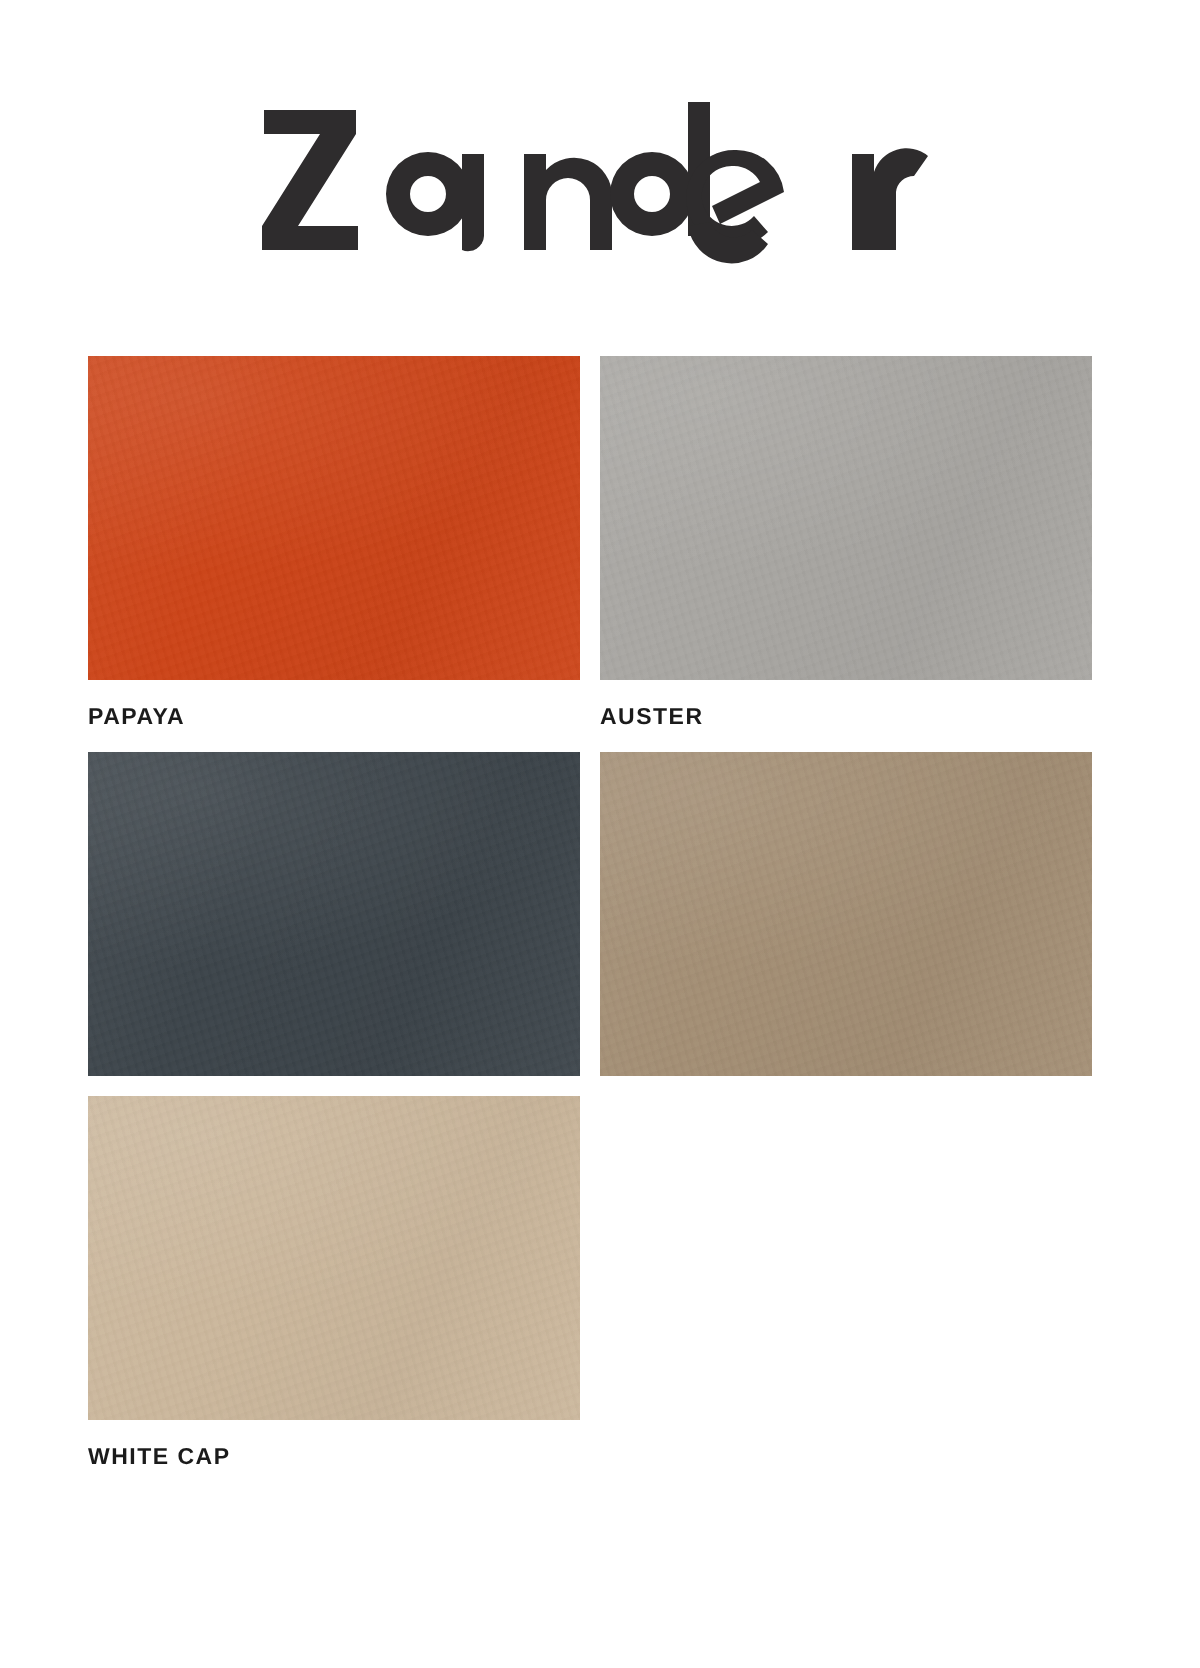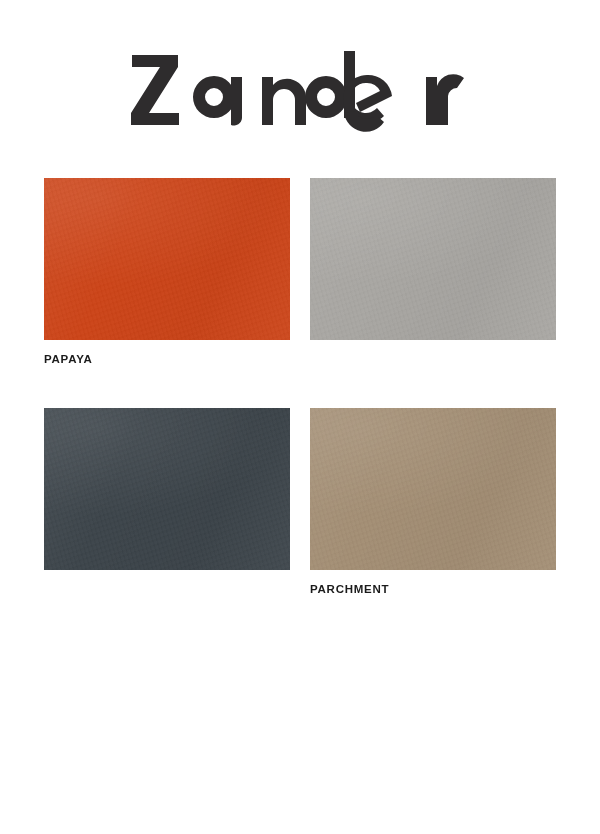--- a/index.html
+++ b/index.html
@@ -47,20 +47,21 @@
   
   .swatch-grid {
     position: absolute;
     top: 178px;
     left: 44px;
     width: 512px;
     display: grid;
     grid-template-columns: 246px 246px;
     column-gap: 20px;
     row-gap: 42px;
+    gap: 10px;
   }
 
   .swatch-cell {
     width: 246px;
   }
 
   .swatch-chip {
     position: relative;
     width: 246px;
     height: 162px;
@@ -135,26 +136,30 @@
   <div class="swatch-grid">
 
     <div class="swatch-cell">
       <div class="swatch-chip" style="background-color: rgb(204, 68, 24);"></div>
       <div class="swatch-label">PAPAYA</div>
     </div>
 
 
     <div class="swatch-cell">
       <div class="swatch-chip" style="background-color: rgb(168, 166, 162);"></div>
+      <div class="swatch-label">AUSTER</div>
     </div>
 
     <div class="swatch-cell">
       <div class="swatch-chip" style="background-color: rgb(60, 68, 74);"></div>
     </div>
 
     <div class="swatch-cell">
       <div class="swatch-chip" style="background-color: rgb(163, 142, 116);"></div>
-      <div class="swatch-label">PARCHMENT</div>
     </div>
 
+    <div class="swatch-cell">
+      <div class="swatch-chip" style="background-color: rgb(203, 183, 156);"></div>
+      <div class="swatch-label">WHITE CAP</div>
+    </div>
 
   </div>
 </div>
 
 </body></html>

